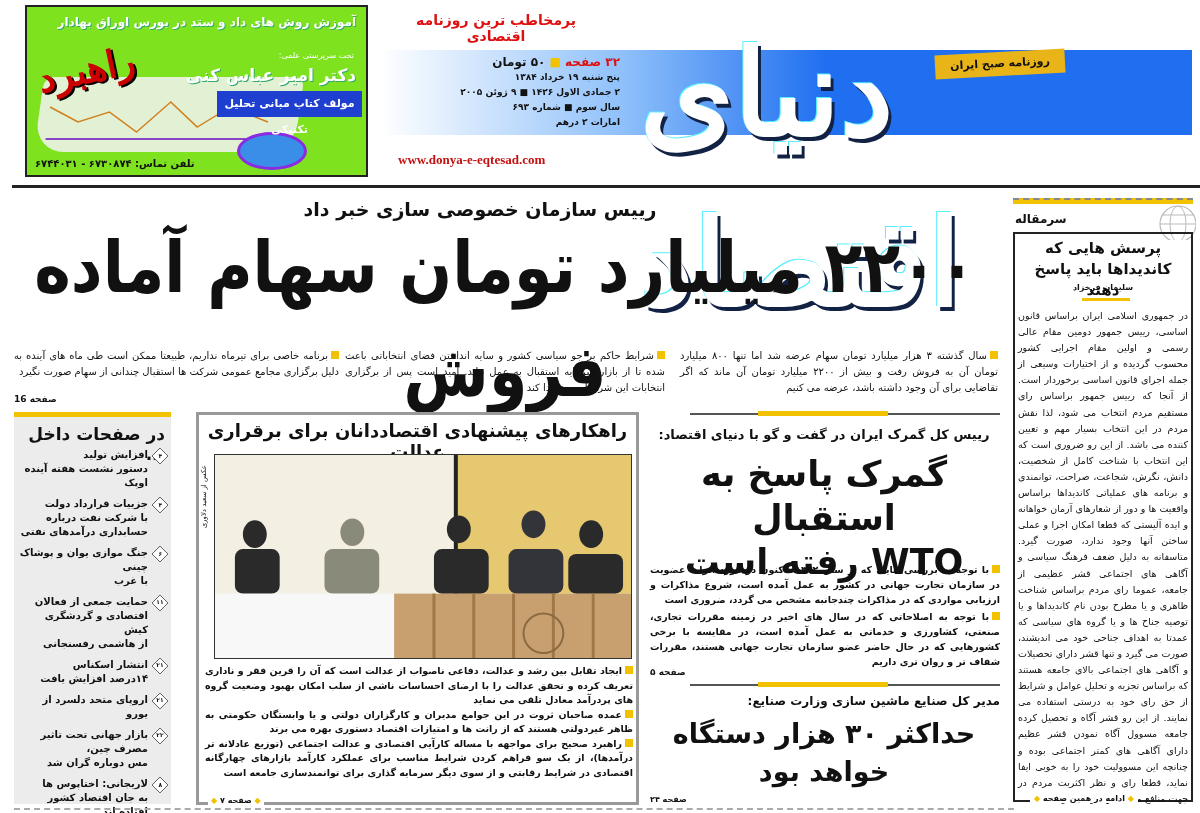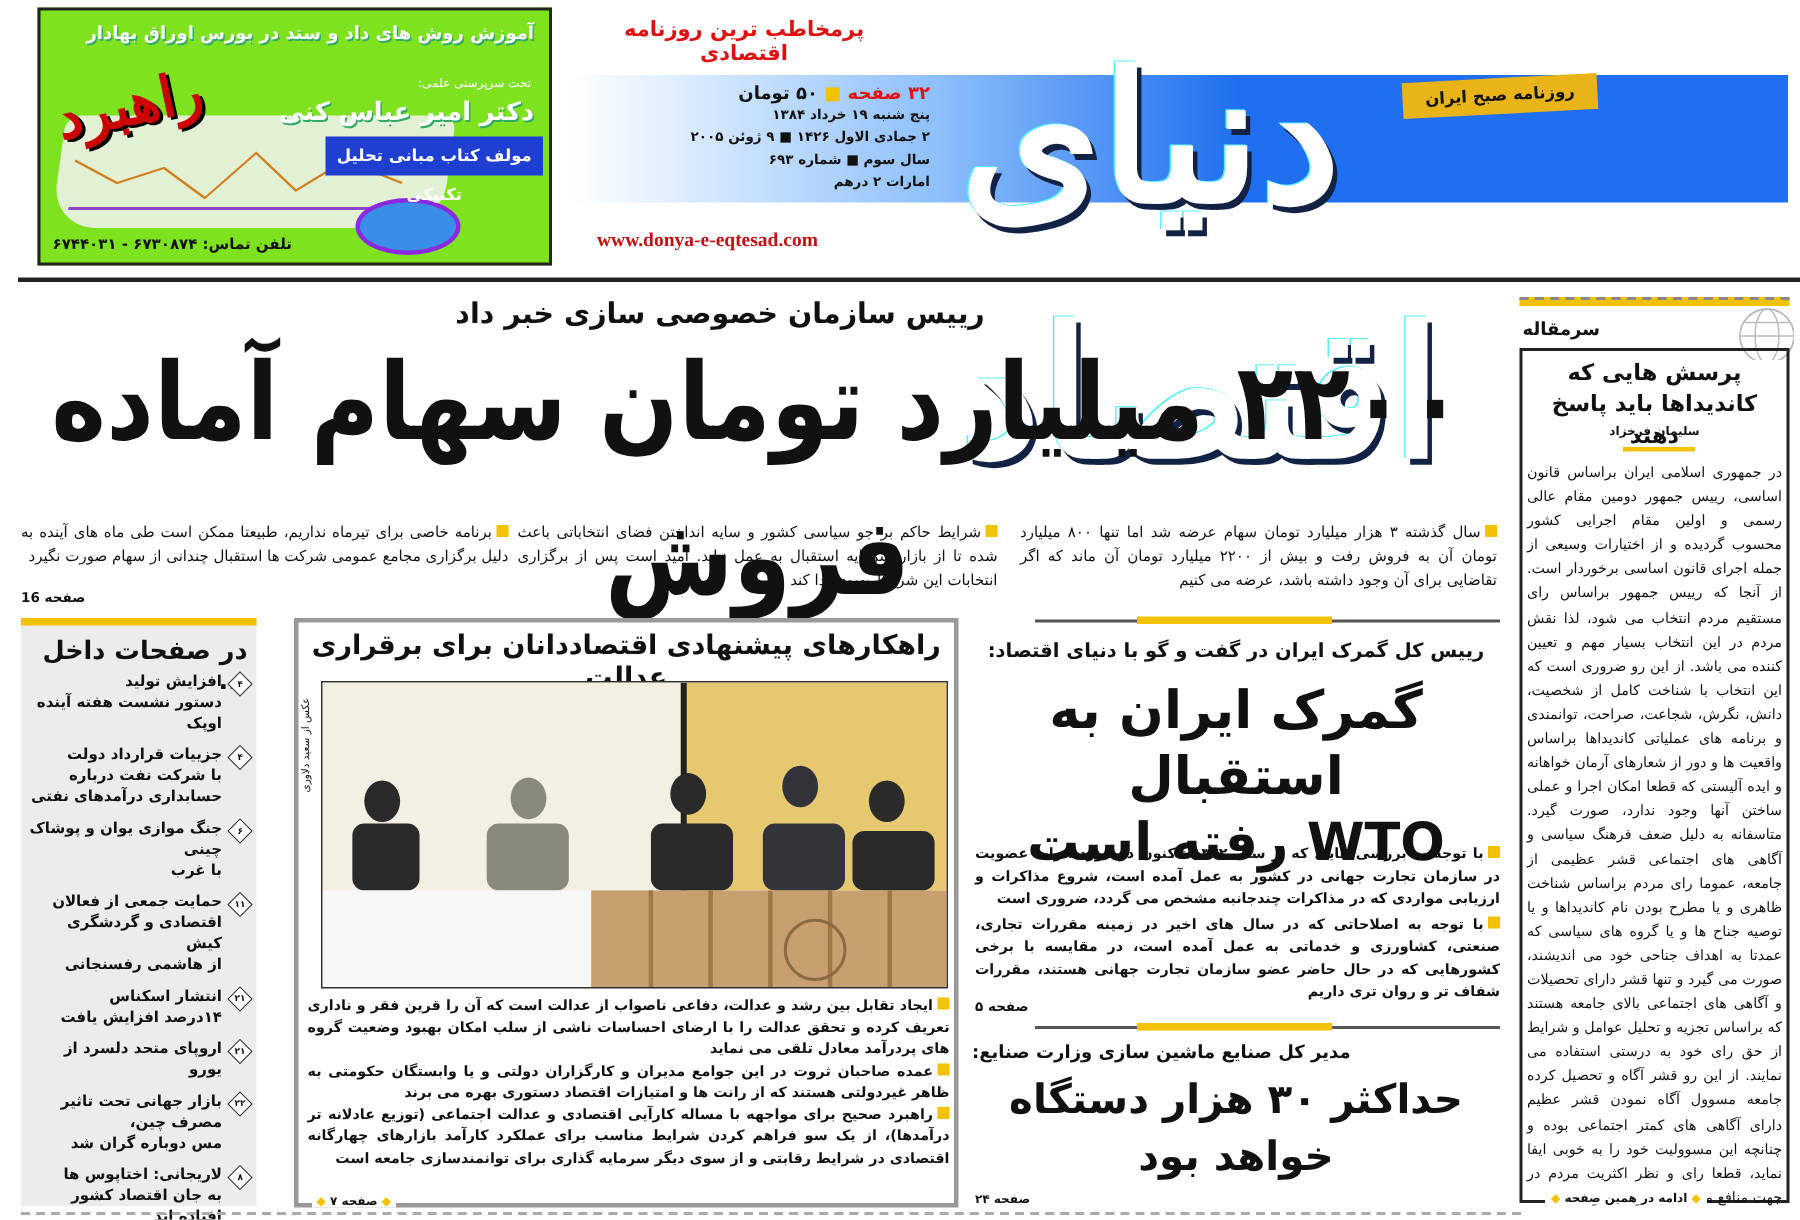--- a/index.html
+++ b/index.html
@@ -67,21 +67,21 @@
 
 #wto-bar{left:690px;top:413px;width:310px;height:2px;background:#555}
 #wto-bar2{left:758px;top:411px;width:130px;height:5px;background:#f2c200}
 #wto-kicker{left:648px;top:427px;width:352px;text-align:center;font-size:13px;font-weight:bold}
 #wto-title{left:648px;top:452px;width:352px;text-align:center;font-size:35px;font-weight:900;line-height:44px}
 #wto-bullets{left:650px;top:562px;width:350px;list-style:none}
 #wto-bullets li{font-size:9.5px;font-weight:bold;line-height:15px;text-align:justify;margin-bottom:2px}
 #p5{left:650px;top:667px;font-size:9px;font-weight:bold}
 #car-bar{left:690px;top:684px;width:310px;height:2px;background:#555}
 #car-bar2{left:758px;top:682px;width:130px;height:5px;background:#f2c200}
-#car-kicker{left:648px;top:694px;width:352px;text-align:left;font-size:12px;font-weight:bold}
+#car-kicker{left:648px;top:694px;width:352px;text-align:right;font-size:12px;font-weight:bold}
 #car-title{left:648px;top:715px;width:352px;text-align:center;font-size:27px;font-weight:900;line-height:38px}
 #p24{left:650px;top:795px;font-size:8px;font-weight:bold}
 #bot-dash{left:14px;top:808px;width:1000px}
 </style>
 </head>
 <body>
 
 <div id="ad" class="abs">
   <div class="chart">
     <svg viewBox="0 0 260 75" preserveAspectRatio="none">
@@ -242,21 +242,21 @@
   <li><span class="sqb"></span><span>ایجاد تقابل بین رشد و عدالت، دفاعی ناصواب از عدالت است که آن را قرین فقر و ناداری تعریف کرده و تحقق عدالت را با ارضای احساسات ناشی از سلب امکان بهبود وضعیت گروه های پردرآمد معادل تلقی می نماید</span></li>
   <li><span class="sqb"></span><span>عمده صاحبان ثروت در این جوامع مدیران و کارگزاران دولتی و یا وابستگان حکومتی به ظاهر غیردولتی هستند که از رانت ها و امتیازات اقتصاد دستوری بهره می برند</span></li>
   <li><span class="sqb"></span><span>راهبرد صحیح برای مواجهه با مساله کارآیی اقتصادی و عدالت اجتماعی (توزیع عادلانه تر درآمدها)، از یک سو فراهم کردن شرایط مناسب برای عملکرد کارآمد بازارهای چهارگانه اقتصادی در شرایط رقابتی و از سوی دیگر سرمایه گذاری برای توانمندسازی جامعه است</span></li>
 </ul>
 <div id="p7" class="abs"><span style="color:#f2c200">◆</span> <span>صفحه ۷</span> <span style="color:#f2c200">◆</span></div>
 
 <div id="wto-bar" class="abs"></div>
 <div id="wto-bar2" class="abs"></div>
 <div id="wto-kicker" class="abs">رییس کل گمرک ایران در گفت و گو با دنیای اقتصاد:</div>
 <div id="wto-title" class="abs">
-  <div>گمرک ایران به استقبال</div>
+  <div>گمرک پاسخ به استقبال</div>
   <div>WTO رفته است</div>
 </div>
 <ul id="wto-bullets" class="abs">
   <li><span class="sqb"></span><span>با توجه به بررسی هایی که از سال ۱۳۷۲ تاکنون در مورد اثرات عضویت در سازمان تجارت جهانی در کشور به عمل آمده است، شروع مذاکرات و ارزیابی مواردی که در مذاکرات چندجانبه مشخص می گردد، ضروری است</span></li>
   <li><span class="sqb"></span><span>با توجه به اصلاحاتی که در سال های اخیر در زمینه مقررات تجاری، صنعتی، کشاورزی و خدماتی به عمل آمده است، در مقایسه با برخی کشورهایی که در حال حاضر عضو سازمان تجارت جهانی هستند، مقررات شفاف تر و روان تری داریم</span></li>
 </ul>
 <div id="p5" class="abs">صفحه ۵</div>
 
 <div id="car-bar" class="abs"></div>
 <div id="car-bar2" class="abs"></div>

